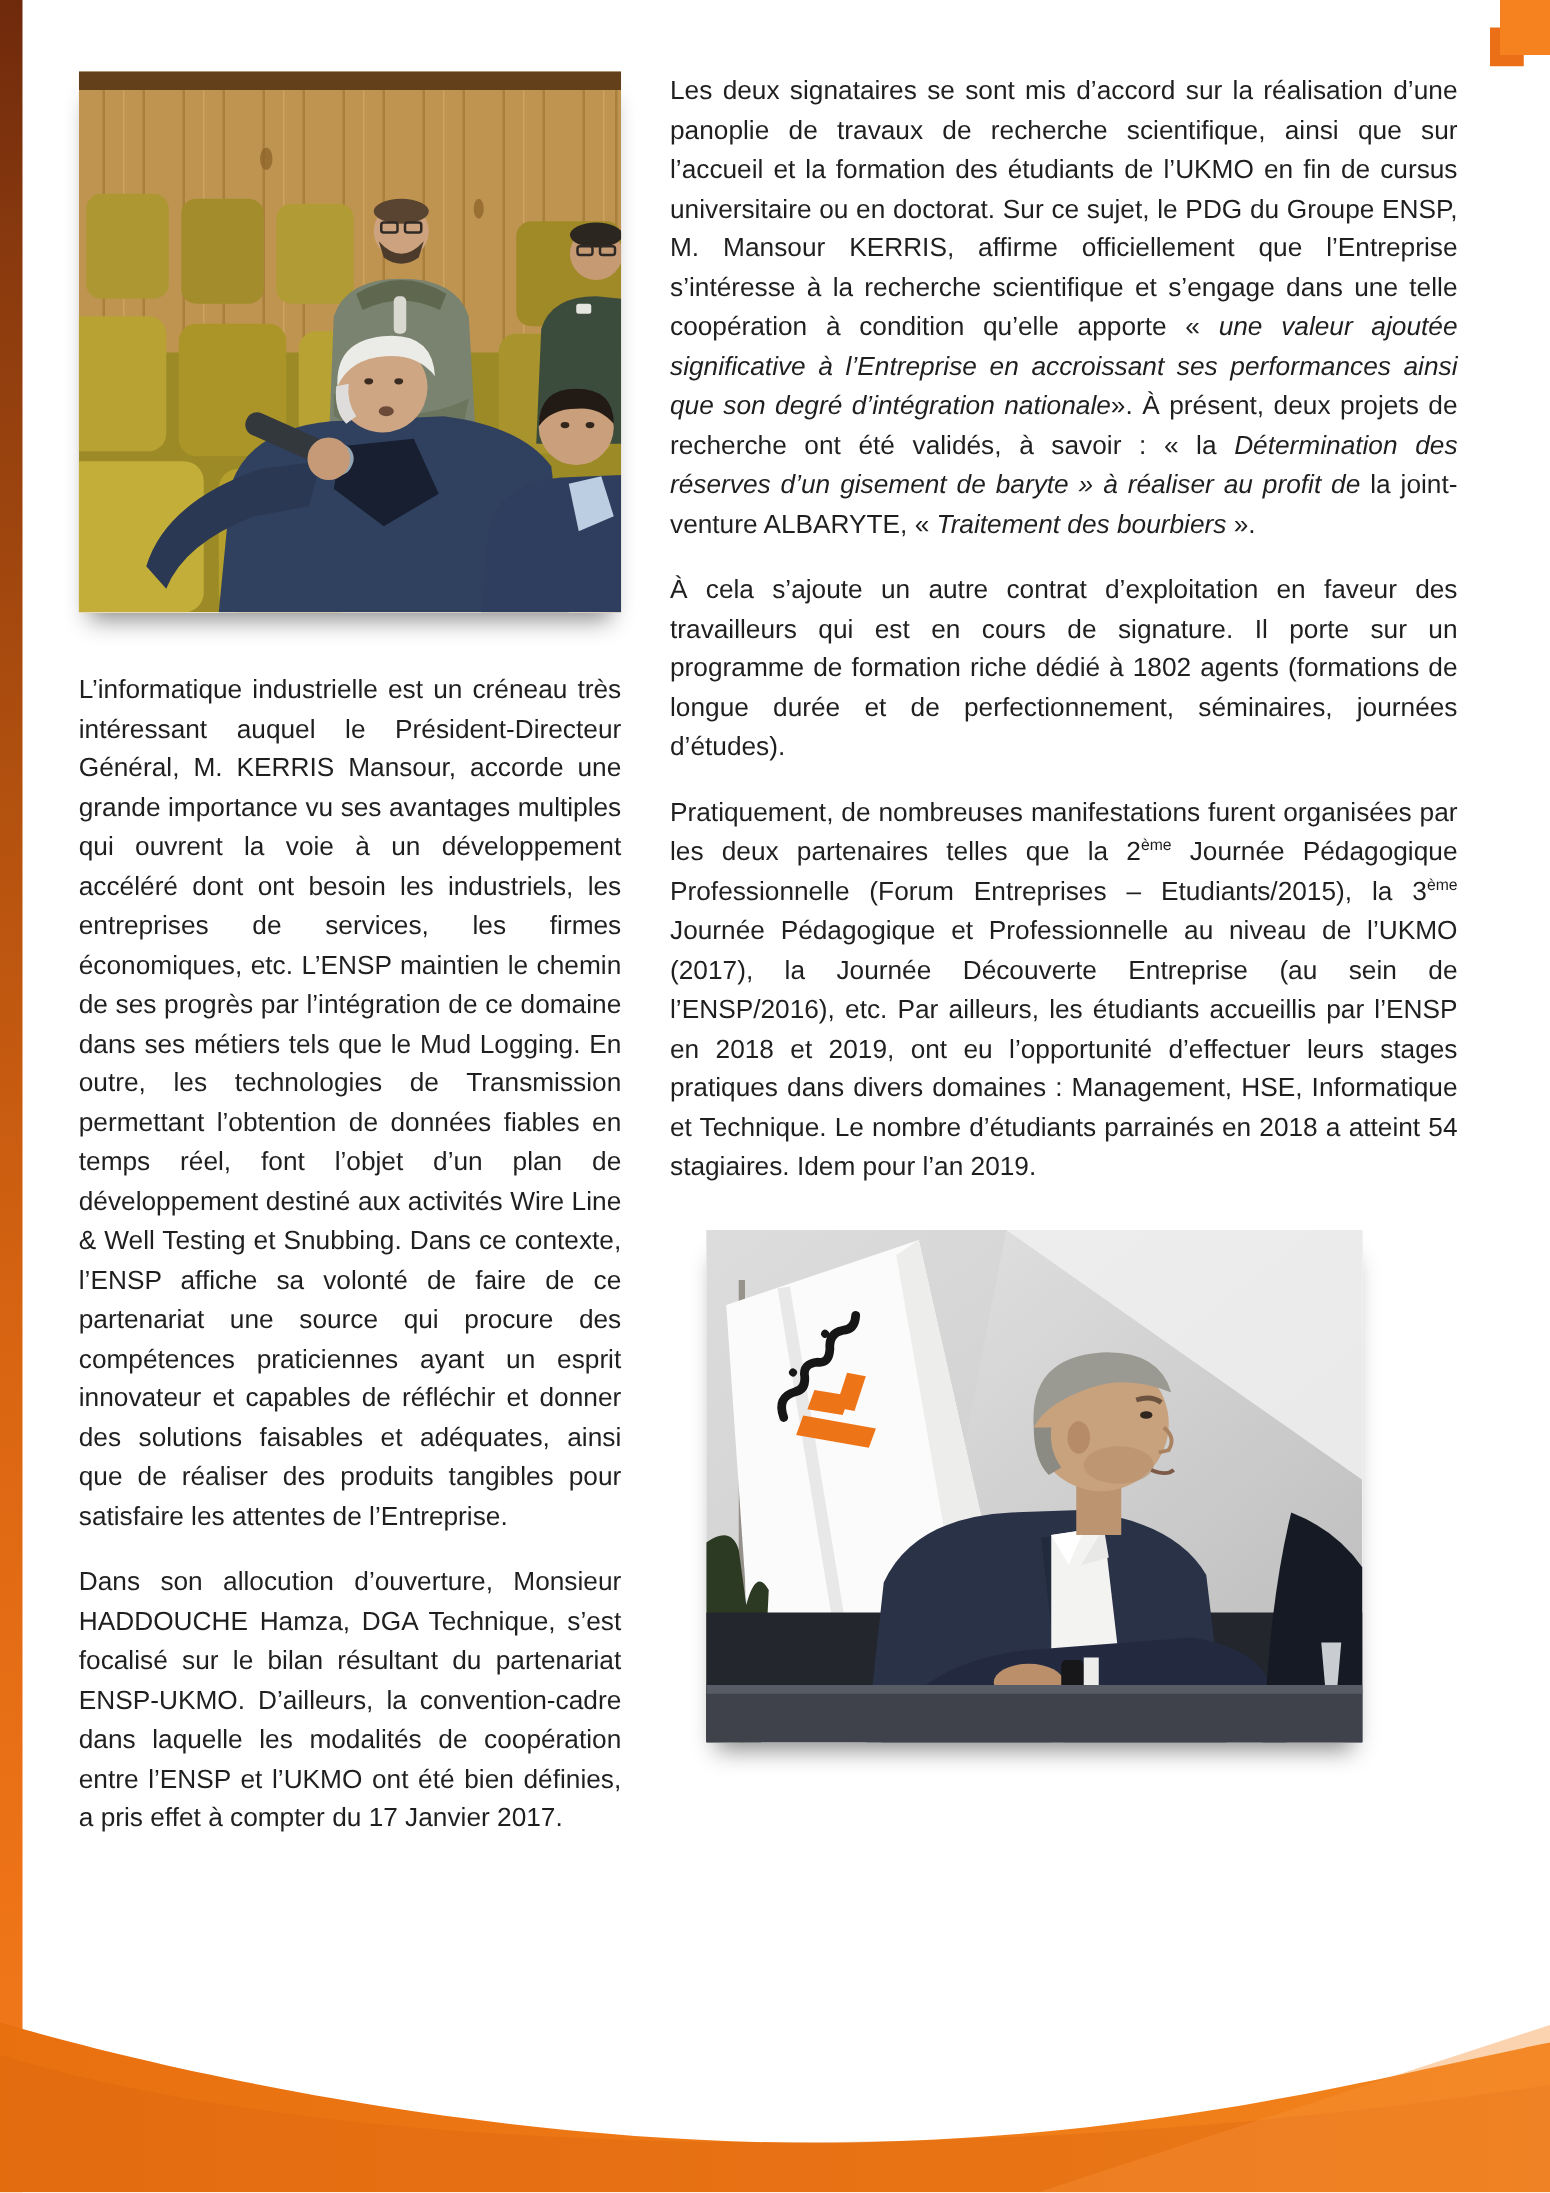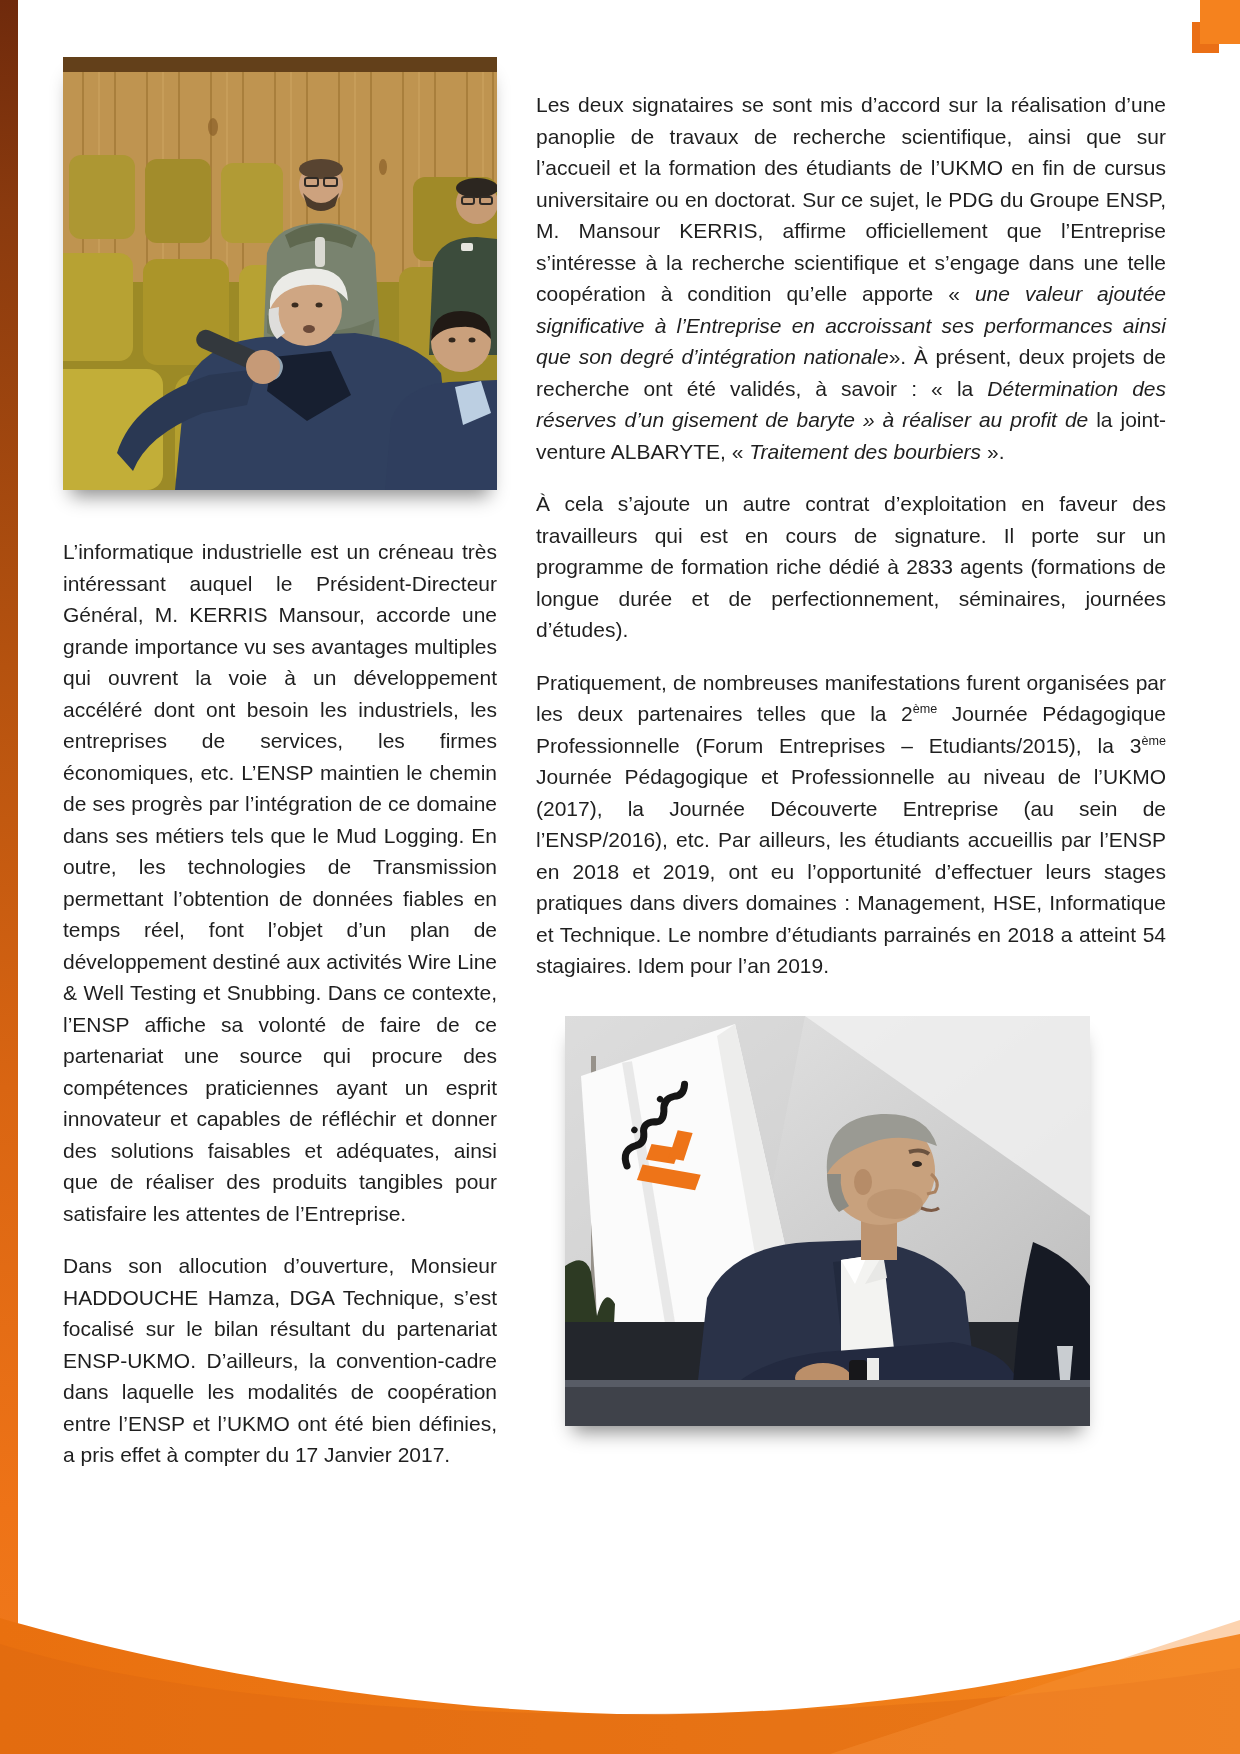--- a/index.html
+++ b/index.html
@@ -19,21 +19,21 @@
   
   .photo{position:absolute;box-shadow:0 14px 18px -8px rgba(0,0,0,.45);overflow:hidden;}
   .photo svg{display:block;width:100%;height:100%;}
   .photo1{left:63px;top:57px;width:434px;height:433px;}
   .photo2{position:relative;margin:34px 0 0 29px;width:525px;height:410px;box-shadow:0 14px 18px -8px rgba(0,0,0,.45);}
   .photo2 svg{display:block;width:100%;height:100%;}
   
   .col{position:absolute;font-size:21px;line-height:31.5px;text-align:justify;}
   .col p{margin:0 0 21px 0;}
   .left-text{left:63px;top:536px;width:434px;}
-  .right-col{left:536px;top:57px;width:630px;margin-top:32px;}
+  .right-col{left:536px;top:57px;width:630px;}
   .it{font-style:italic;}
   .sup{font-size:60%;vertical-align:super;line-height:0;}
   
   .footer{position:absolute;left:0;top:1584px;width:1240px;height:170px;}
   .footer svg{display:block;width:100%;height:100%;}
   .sr-only{position:absolute;width:1px;height:1px;overflow:hidden;clip:rect(0 0 0 0);white-space:nowrap;}
 </style>
 </head>
 <body>
 
@@ -141,21 +141,21 @@
     <p>
       <span>Dans son allocution d’ouverture, Monsieur HADDOUCHE Hamza, DGA Technique, s’est focalisé sur le bilan résultant du partenariat ENSP-UKMO. D’ailleurs, la convention-cadre dans laquelle les modalités de coopération entre l’ENSP et l’UKMO ont été bien définies, a pris effet à compter du 17 Janvier 2017.</span>
     </p>
   </div>
 
   <div class="col right-col">
     <p>
       <span>Les deux signataires se sont mis d’accord sur la réalisation d’une panoplie de travaux de recherche scientifique, ainsi que sur l’accueil et la formation des étudiants de l’UKMO en fin de cursus universitaire ou en doctorat. Sur ce sujet, le PDG du Groupe ENSP, M. Mansour KERRIS, affirme officiellement que l’Entreprise s’intéresse à la recherche scientifique et s’engage dans une telle coopération à condition qu’elle apporte « </span><span class="it">une valeur ajoutée significative à l’Entreprise en accroissant ses performances ainsi que son degré d’intégration nationale</span><span>». À présent, deux projets de recherche ont été validés, à savoir : « la </span><span class="it">Détermination des réserves d’un gisement de baryte » à réaliser au profit de</span><span> la joint-venture ALBARYTE, « </span><span class="it">Traitement des bourbiers</span><span> ».</span>
     </p>
     <p>
-      <span>À cela s’ajoute un autre contrat d’exploitation en faveur des travailleurs qui est en cours de signature. Il porte sur un programme de formation riche dédié à 2833 agents (formations de longue durée et de perfectionnement, séminaires, journées d’études).</span>
+      <span>À cela s’ajoute un autre contrat d’exploitation en faveur des travailleurs qui est en cours de signature. Il porte sur un programme de formation riche dédié à 1802 agents (formations de longue durée et de perfectionnement, séminaires, journées d’études).</span>
     </p>
     <p>
       <span>Pratiquement, de nombreuses manifestations furent organisées par les deux partenaires telles que la 2</span><span class="sup">ème</span><span> Journée Pédagogique Professionnelle (Forum Entreprises – Etudiants/2015), la 3</span><span class="sup">ème</span><span> Journée Pédagogique et Professionnelle au niveau de l’UKMO (2017), la Journée Découverte Entreprise (au sein de l’ENSP/2016), etc. Par ailleurs, les étudiants accueillis par l’ENSP en 2018 et 2019, ont eu l’opportunité d’effectuer leurs stages pratiques dans divers domaines : Management, HSE, Informatique et Technique. Le nombre d’étudiants parrainés en 2018 a atteint 54 stagiaires. Idem pour l’an 2019.</span>
     </p>
 
     <div class="photo2">
       <span class="sr-only">سوناطراك</span>
       <svg viewBox="0 0 525 410" preserveAspectRatio="none">
         <defs>
           <linearGradient id="pw" x1="0" y1="0" x2="1" y2="1">

